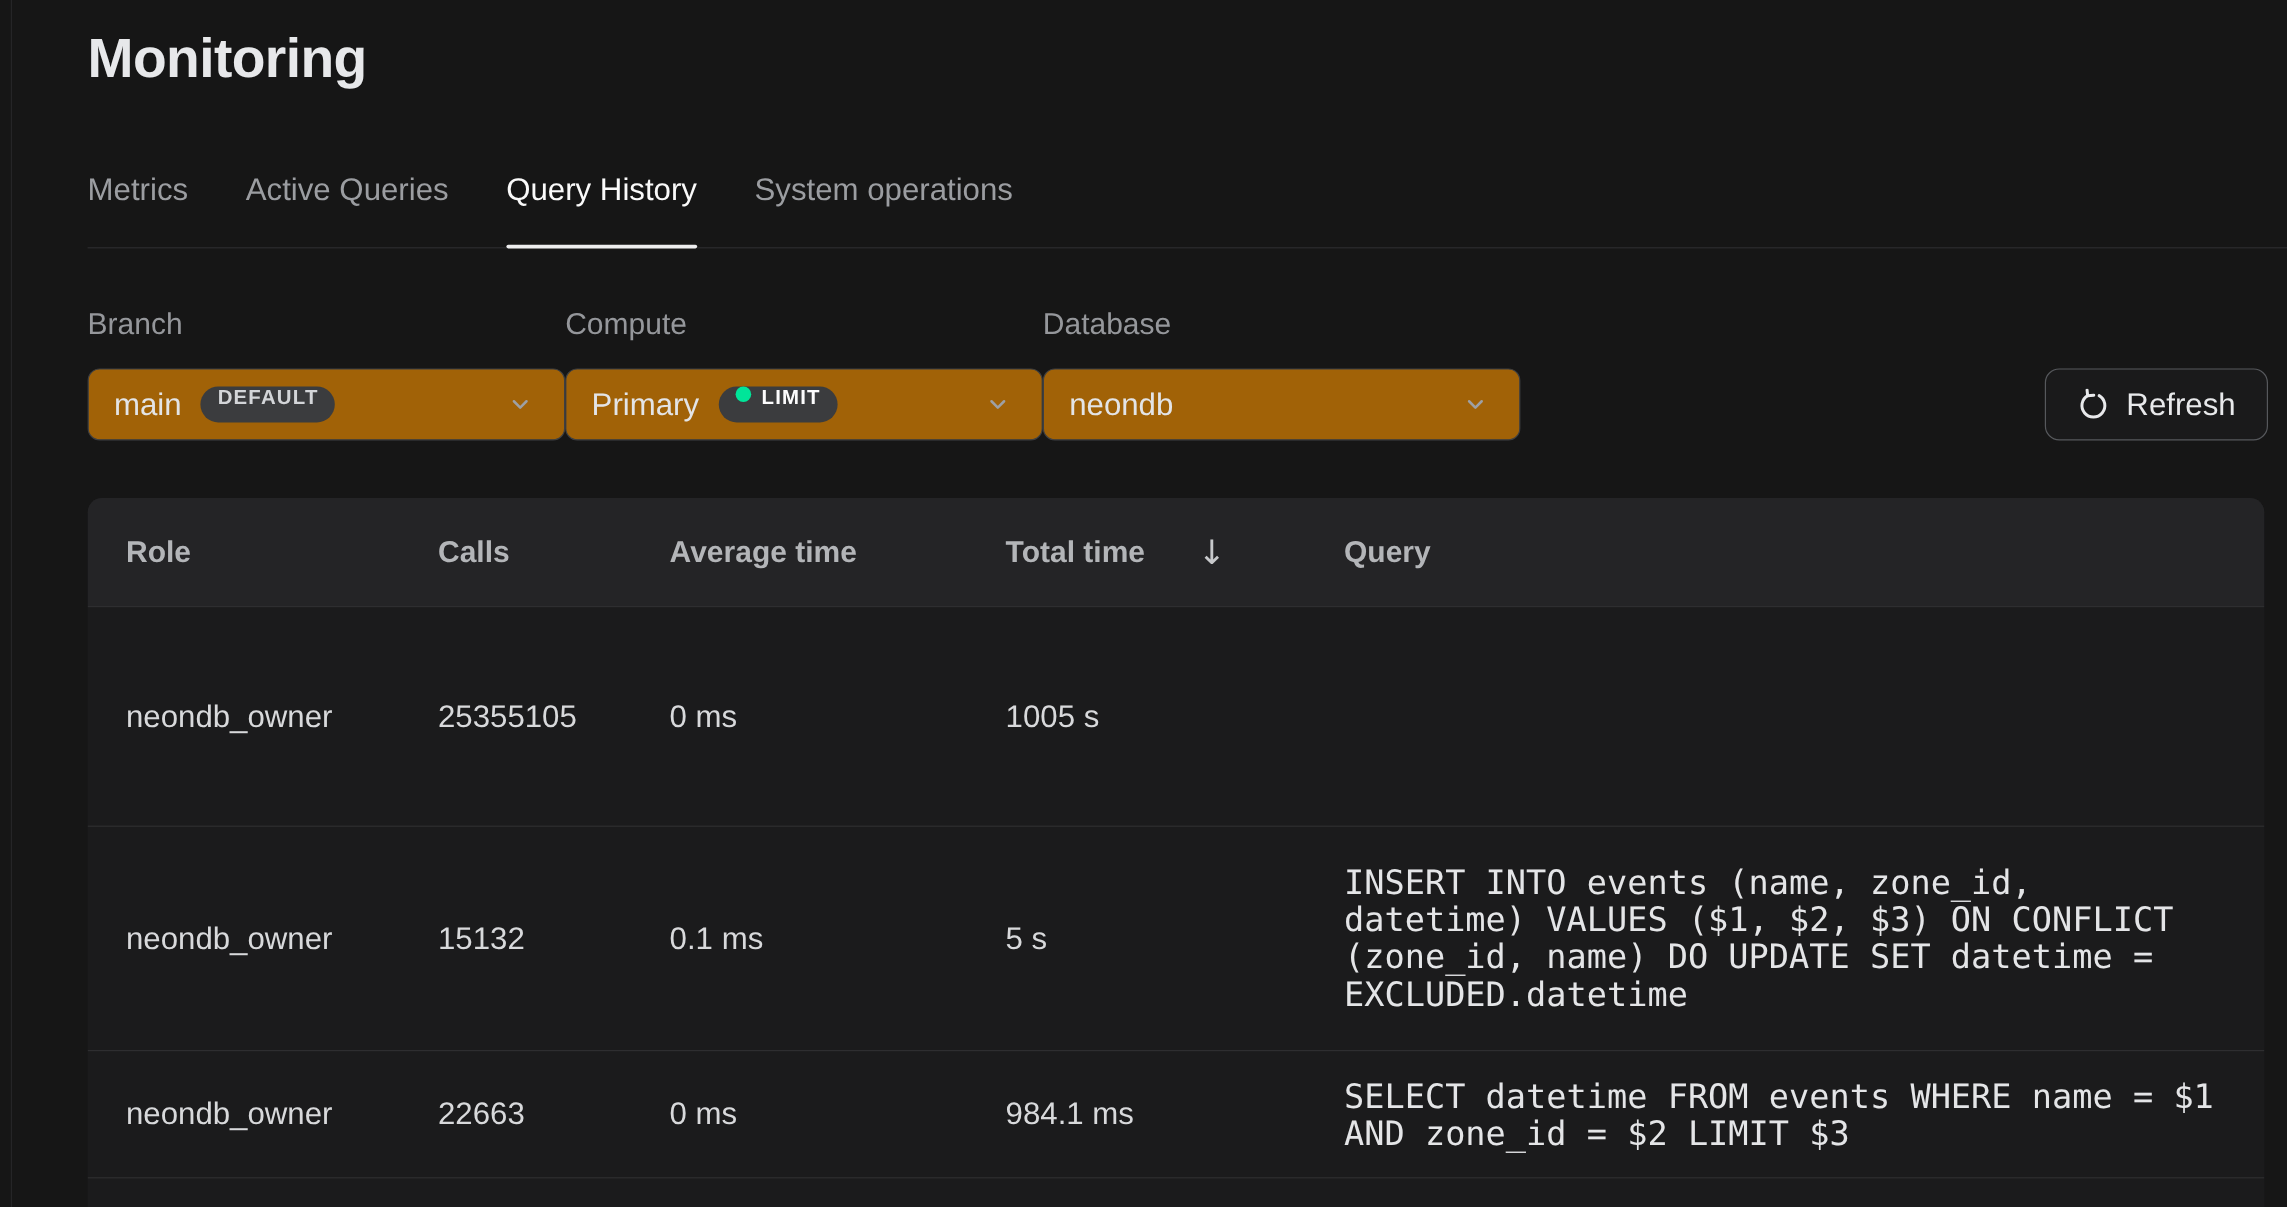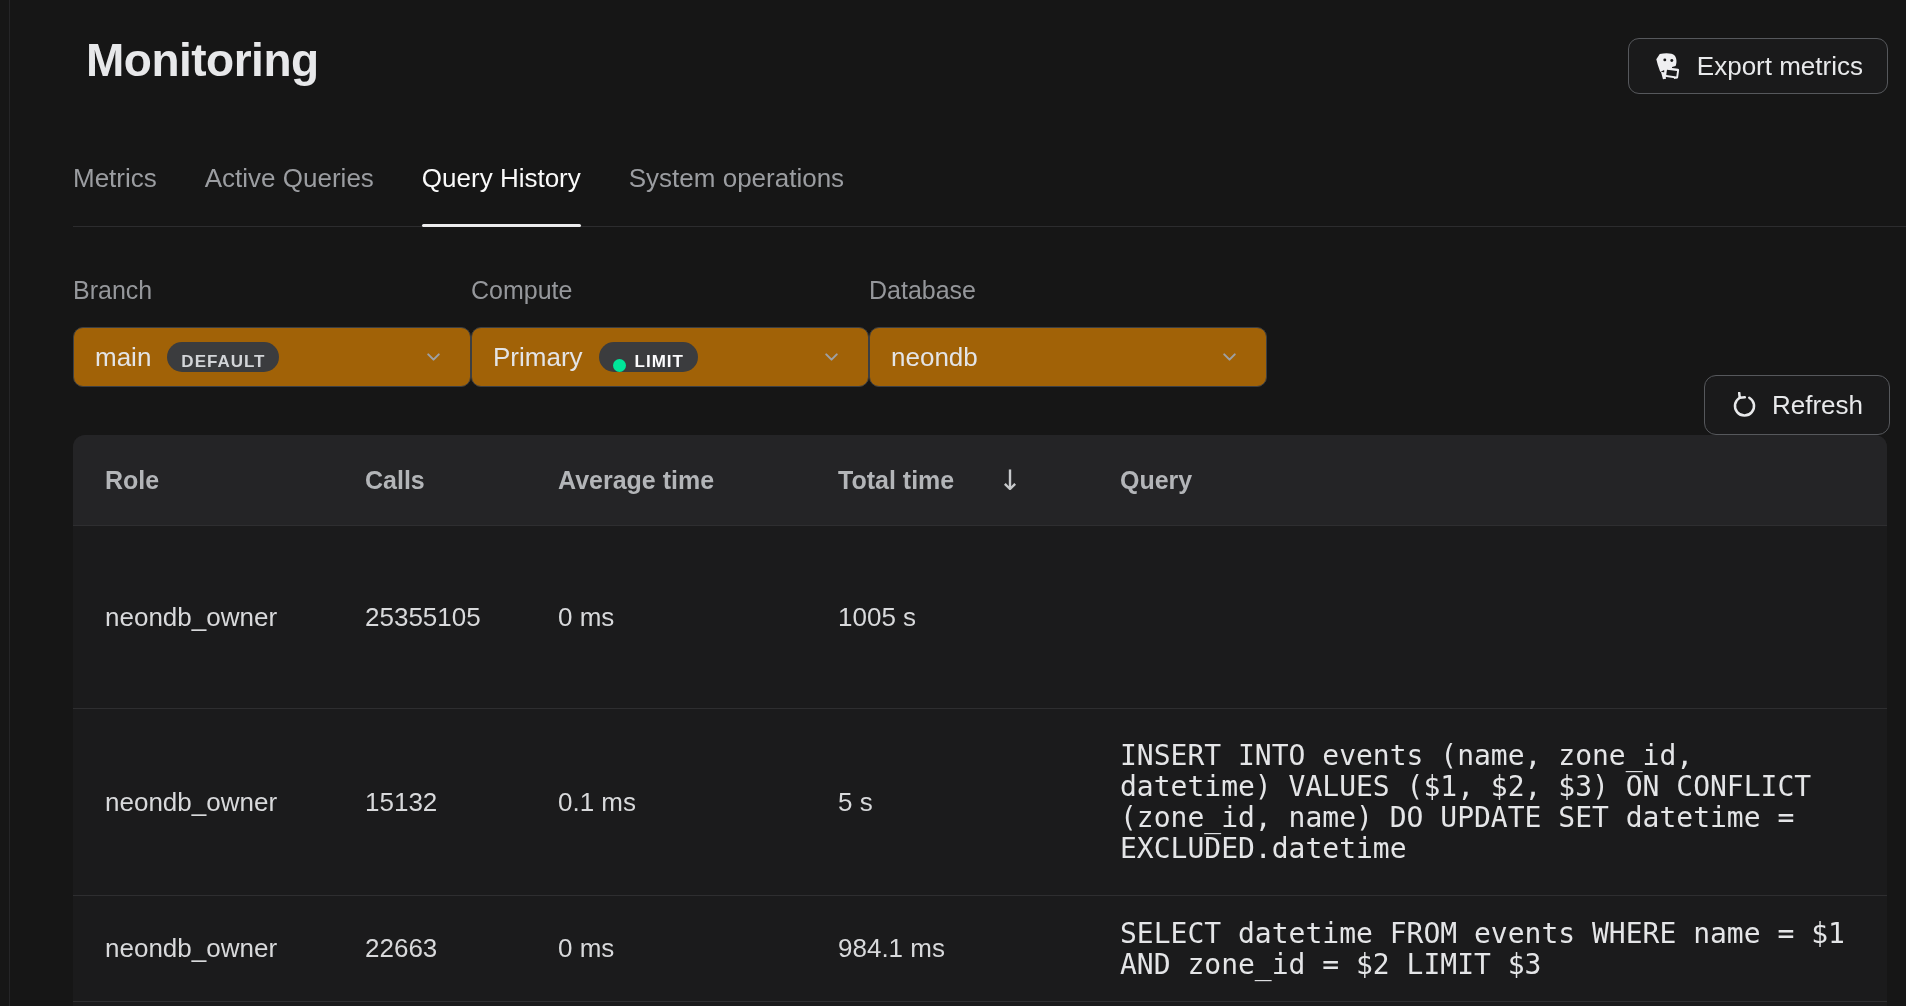--- a/index.html
+++ b/index.html
@@ -13,30 +13,30 @@
   }
   .left-divider {
     position: absolute; left: 9px; top: 0; bottom: 0; width: 1px;
     background: #252527;
   }
   .content { position: absolute; left: 73px; right: 0; top: 0; height: 100%; }
 
   
   .page-header {
     display: flex; justify-content: space-between; align-items: flex-start;
-    padding-top: 34px; padding-right: 18px; margin-left: 13px;
+    padding-top: 22px; padding-right: 18px;
   }
   h1.title {
     font-size: 46px; line-height: 52px; font-weight: 700;
     color: #e7e8ea; letter-spacing: -0.5px;
   }
   .btn {
     display: inline-flex; align-items: center; justify-content: center;
     background: #1a1a1b; border: 1px solid #56585c; color: #e8e9eb;
-    font-family: inherit; font-size: 26px; font-weight: 500; cursor: pointer; margin-top: 48px;
+    font-family: inherit; font-size: 26px; font-weight: 500; cursor: pointer;
   }
   .export-btn { height: 56px; padding: 0 24px; gap: 13px; border-radius: 11px; margin-top: 4px; }
   .icon svg { display: block; }
 
   
   .tabs {
     display: flex; gap: 48px; margin-top: 68px;
     border-bottom: 1px solid #2c2c2e;
   }
   .tab {
@@ -54,21 +54,21 @@
   .filter-group { width: 398px; }
   .filter-label { font-size: 25px; line-height: 30px; color: #95979b; margin-bottom: 22px; }
   .select {
     height: 60px; border: 1px solid #3d3f42; border-radius: 10px;
     background: #a16207; display: flex; align-items: center;
     padding: 0 52px 0 21px; position: relative; cursor: pointer;
   }
   .select .value { font-size: 26px; color: #e3e4e6; white-space: nowrap; }
   .badge {
     background: #3b3c3e; border-radius: 999px; height: 30px; padding: 0 14px;
-    display: inline-flex; align-items: flex-end; gap: 9px;
+    display: inline-flex; align-items: flex-start; gap: 9px;
     font-size: 17px; font-weight: 700; letter-spacing: 1px;
     color: #d3d5d8; margin-left: 16px; white-space: nowrap;
   }
   .badge.active-badge { color: #fcfcfd; }
   .dot { width: 13px; height: 13px; border-radius: 50%; background: var(--accent_green, #00e599); }
   .select .chevron { position: absolute; right: 26px; top: 50%; transform: translateY(-50%); }
   .refresh-btn {
     position: absolute; right: 16px; top: 52px;
     height: 60px; padding: 0 26px; gap: 14px; border-radius: 12px;
   }
@@ -106,38 +106,20 @@
 </style>
 </head>
 <body>
 
 <div class="left-divider"></div>
 
 <div class="content">
 
   <div class="page-header">
     <h1 class="title">Monitoring</h1>
-    <button class="btn export-btn">
-      <span class="icon">
-        <svg viewBox="0 0 32 32" width="31" height="31">
-          <g fill="#efeff1">
-            <path d="M7 3.2c6-1.7 13.2-1.1 15.3 1.5 2.2 2.6 2.6 7.6 1 10.7l-3.6 1-0.9 5.2-6.2 1-1-3.1-4.1 2.1-2.6-7.5L3.4 8.4 7 3.2z"></path>
-            <path d="M8.2 21.5l2.1 7.6 3.2-0.5-1.2-6.4z"></path>
-            <path d="M20.5 22l1.2 7 3.1-0.8-1-6.2z"></path>
-            <rect x="11.5" y="17.5" width="15" height="10" rx="1.2" transform="rotate(8 19 22.5)"></rect>
-          </g>
-          <g fill="#1a1a1b">
-            <circle cx="12.2" cy="9.2" r="1.5"></circle>
-            <circle cx="19.4" cy="9.8" r="1.5"></circle>
-            <rect x="14" y="20" width="10.5" height="5.5" transform="rotate(8 19.2 22.7)"></rect>
-          </g>
-        </svg>
-      </span>
-      <span>Export metrics</span>
-    </button>
   </div>
 
   <nav class="tabs">
     <div class="tab">Metrics</div>
     <div class="tab">Active Queries</div>
     <div class="tab active">Query History</div>
     <div class="tab">System operations</div>
   </nav>
 
   <div class="filters">

